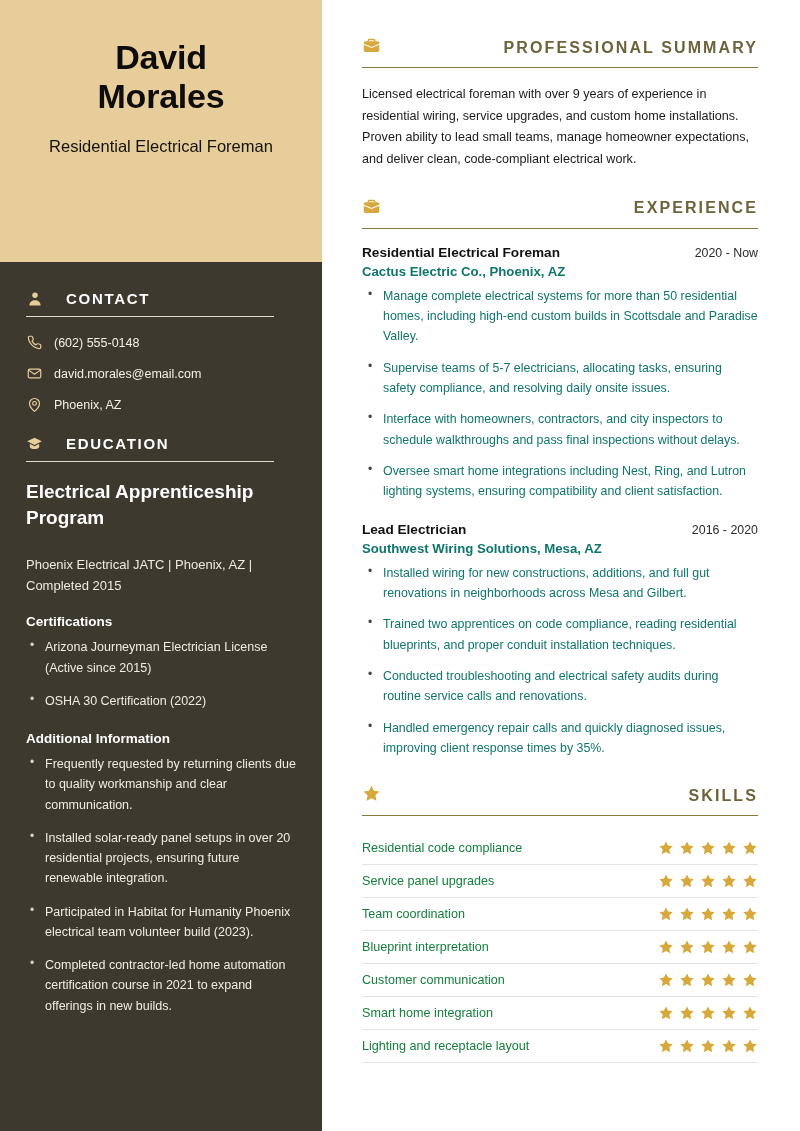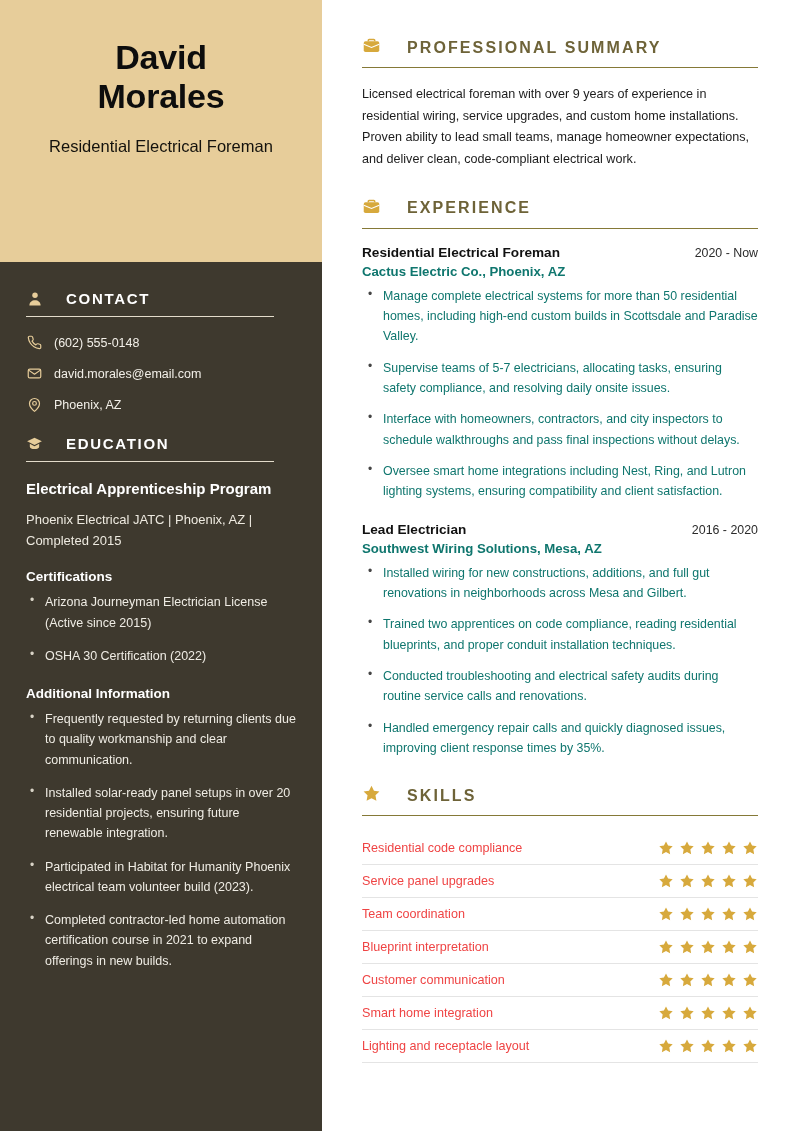--- a/index.html
+++ b/index.html
@@ -76,24 +76,24 @@
     align-items: center;
     gap: 11px;
     margin-bottom: 14px;
     font-size: 12.5px;
     color: #f2efe8;
   }
   .contact-row:last-child { margin-bottom: 0; }
   .contact-icon { width: 17px; height: 17px; flex: 0 0 17px; display: flex; align-items: center; justify-content: center; }
 
   .edu-degree {
-    font-size: 15px;
+    font-size: 19px;
     font-weight: 700;
     color: #ffffff;
-    margin-bottom: 11px;
+    margin-bottom: 25px;
     line-height: 1.35;
   }
   .edu-meta {
     font-size: 13px;
     color: #eeeae0;
     line-height: 1.58;
     margin-bottom: 18px;
   }
   .sub-head {
     font-size: 13.5px;
@@ -126,20 +126,21 @@
     flex: 1;
     padding: 36px 42px 30px 40px;
     background: #ffffff;
   }
   .main-section { margin-bottom: 26px; }
   .main-head {
     display: flex;
     align-items: center;
     gap: 26px;
     padding-bottom: 8px;
+    justify-content: space-between;
   }
   .main-head .mh-title {
     font-size: 16px;
     font-weight: 700;
     letter-spacing: 2.1px;
     color: #6e6338;
   }
   .main-rule {
     border-bottom: 1.4px solid #857937;
     margin-bottom: 16px;
@@ -196,21 +197,21 @@
   .skill-row {
     display: flex;
     align-items: center;
     justify-content: space-between;
     padding: 8px 0 8px 0;
     border-bottom: 1px solid #e4e4e4;
   }
   .skill-row:first-child { padding-top: 2px; }
   .skill-name {
     font-size: 12.6px;
-    color: #ef4444;
+    color: #15803d;
   }
   .stars { display: flex; gap: 5px; }
   .stars svg { display: block; }
 
   .gold { fill: #d7a93c; }
   .tan  { fill: #e7cd9a; }
 </style>
 </head>
 <body>
 

